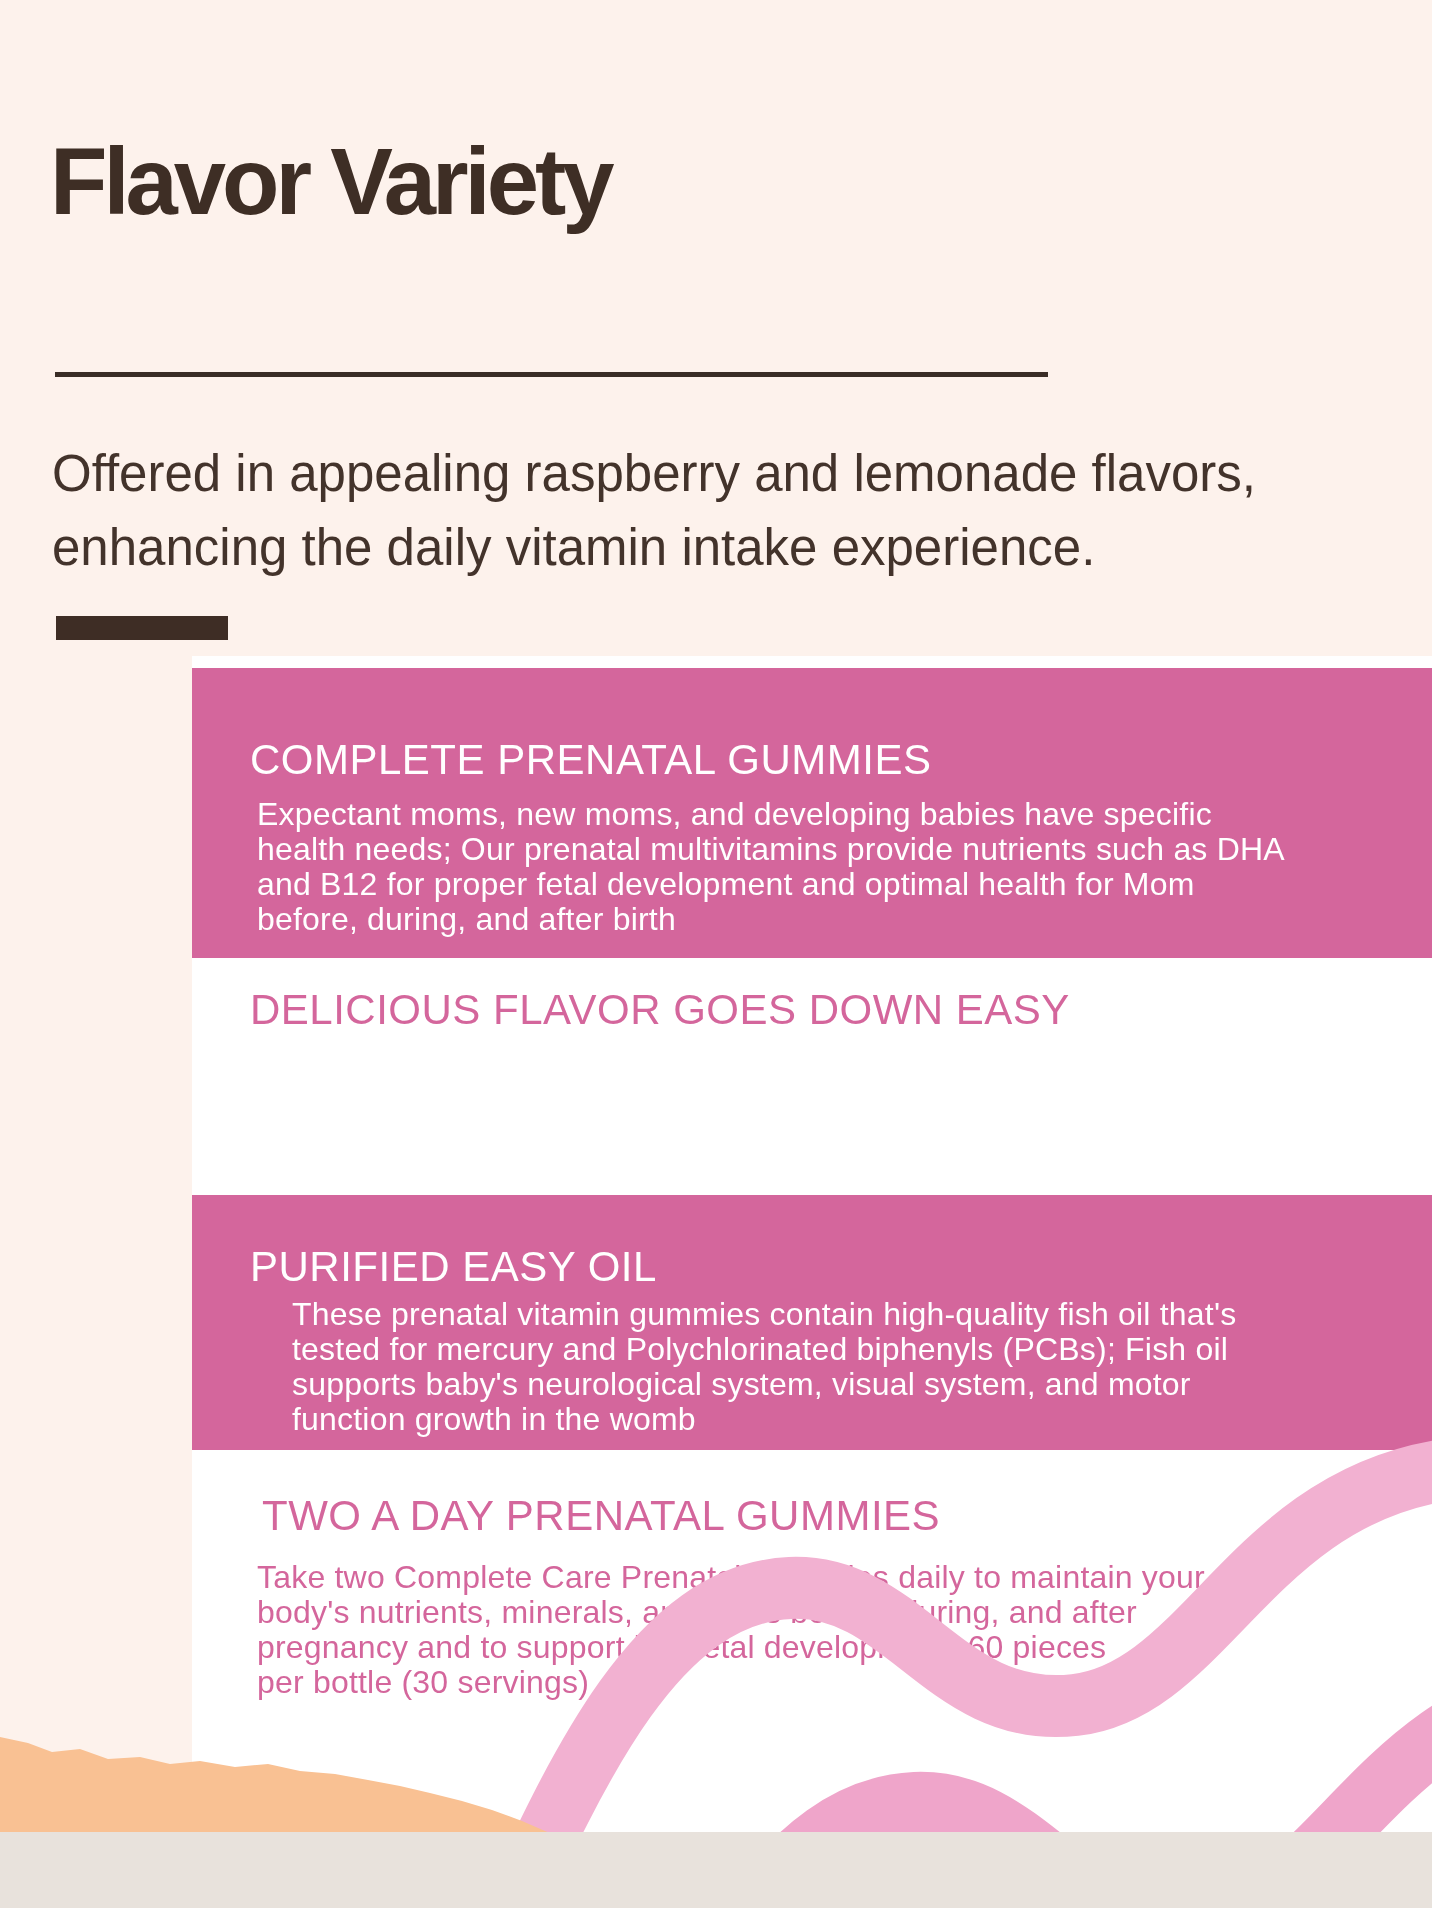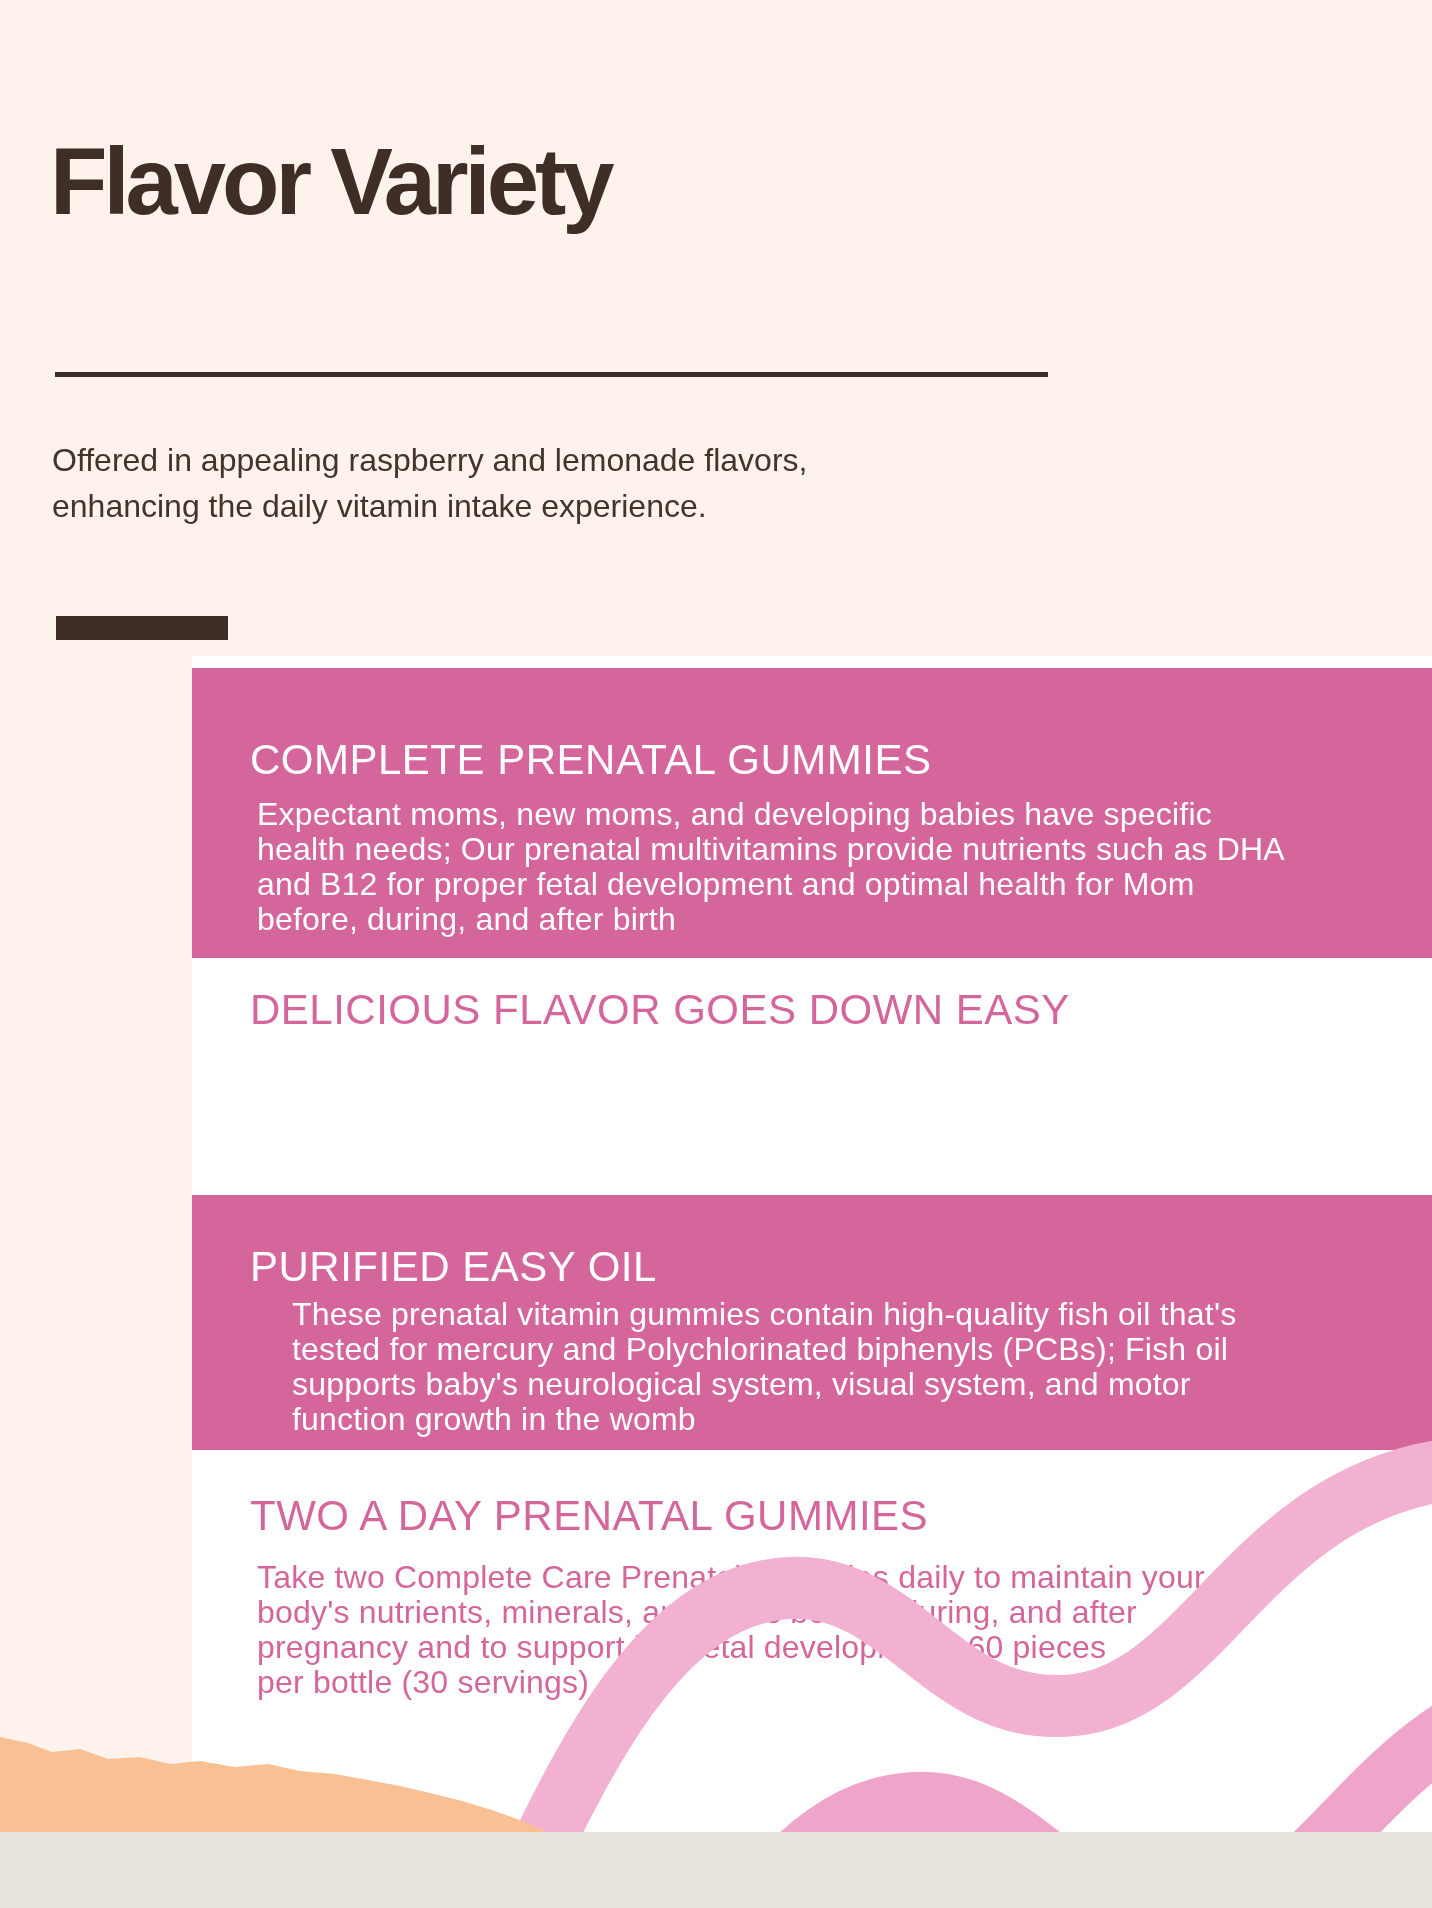--- a/index.html
+++ b/index.html
@@ -31,21 +31,21 @@
   }
   .title-underline{
     position:absolute;
     left:55px;top:372px;
     width:993px;height:5px;
     background:#3a2d26;
   }
   .intro-paragraph{
     position:absolute;
     left:52px;top:437px;
-    font-size:32px;
+    font-size:51px;
     line-height:1.45;
     color:#43332b;
     white-space:pre-line;
   }
   .accent-bar{
     position:absolute;
     left:56px;top:616px;
     width:172px;height:24px;
     background:#3e2d25;
   }
@@ -76,21 +76,21 @@
     white-space:pre-line;
   }
   .on-pink{color:#ffffff;}
   .on-white{color:#d4669c;}
   .h-1{top:736px;}
   .b-1{top:797px;}
   .h-2{top:986px;}
   .b-2{top:1048px;}
   .h-3{top:1243px;}
   .b-3{top:1297px;margin-left:35px;}
-  .h-4{top:1492px;}
+  .h-4{top:1492px;margin-left:12px;}
   .b-4{top:1560px;}
   
   .decor-layer{
     position:absolute;
     left:0;top:0;
     width:1432px;height:1908px;
     pointer-events:none;
   }
 </style>
 </head>

